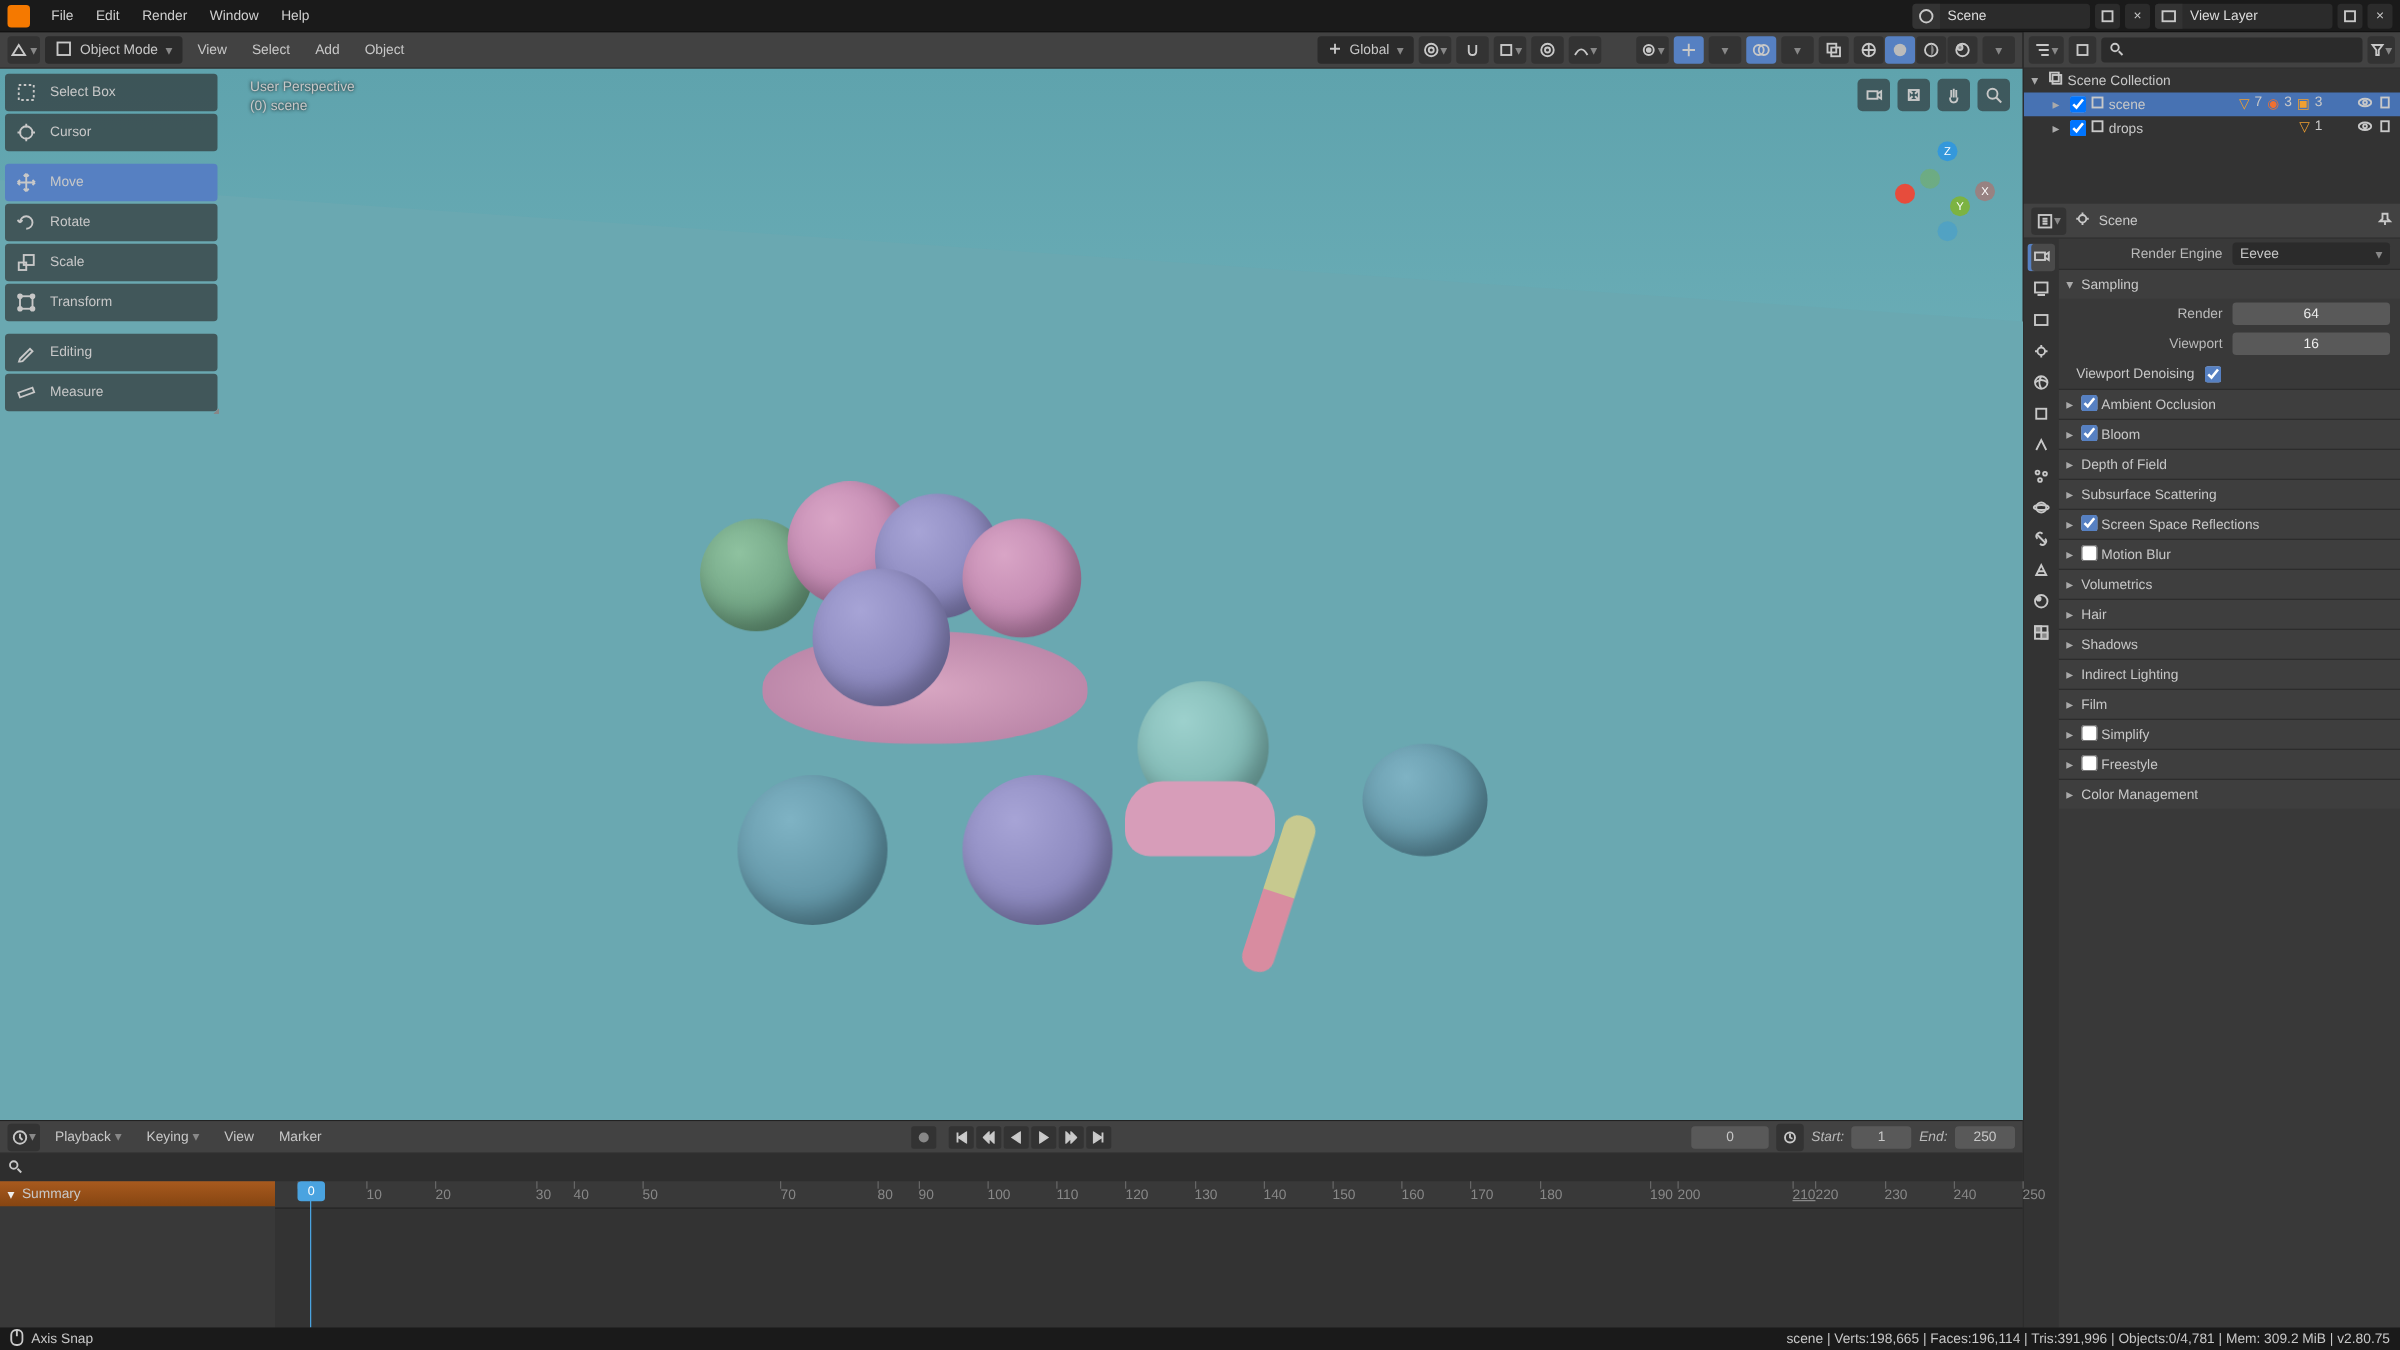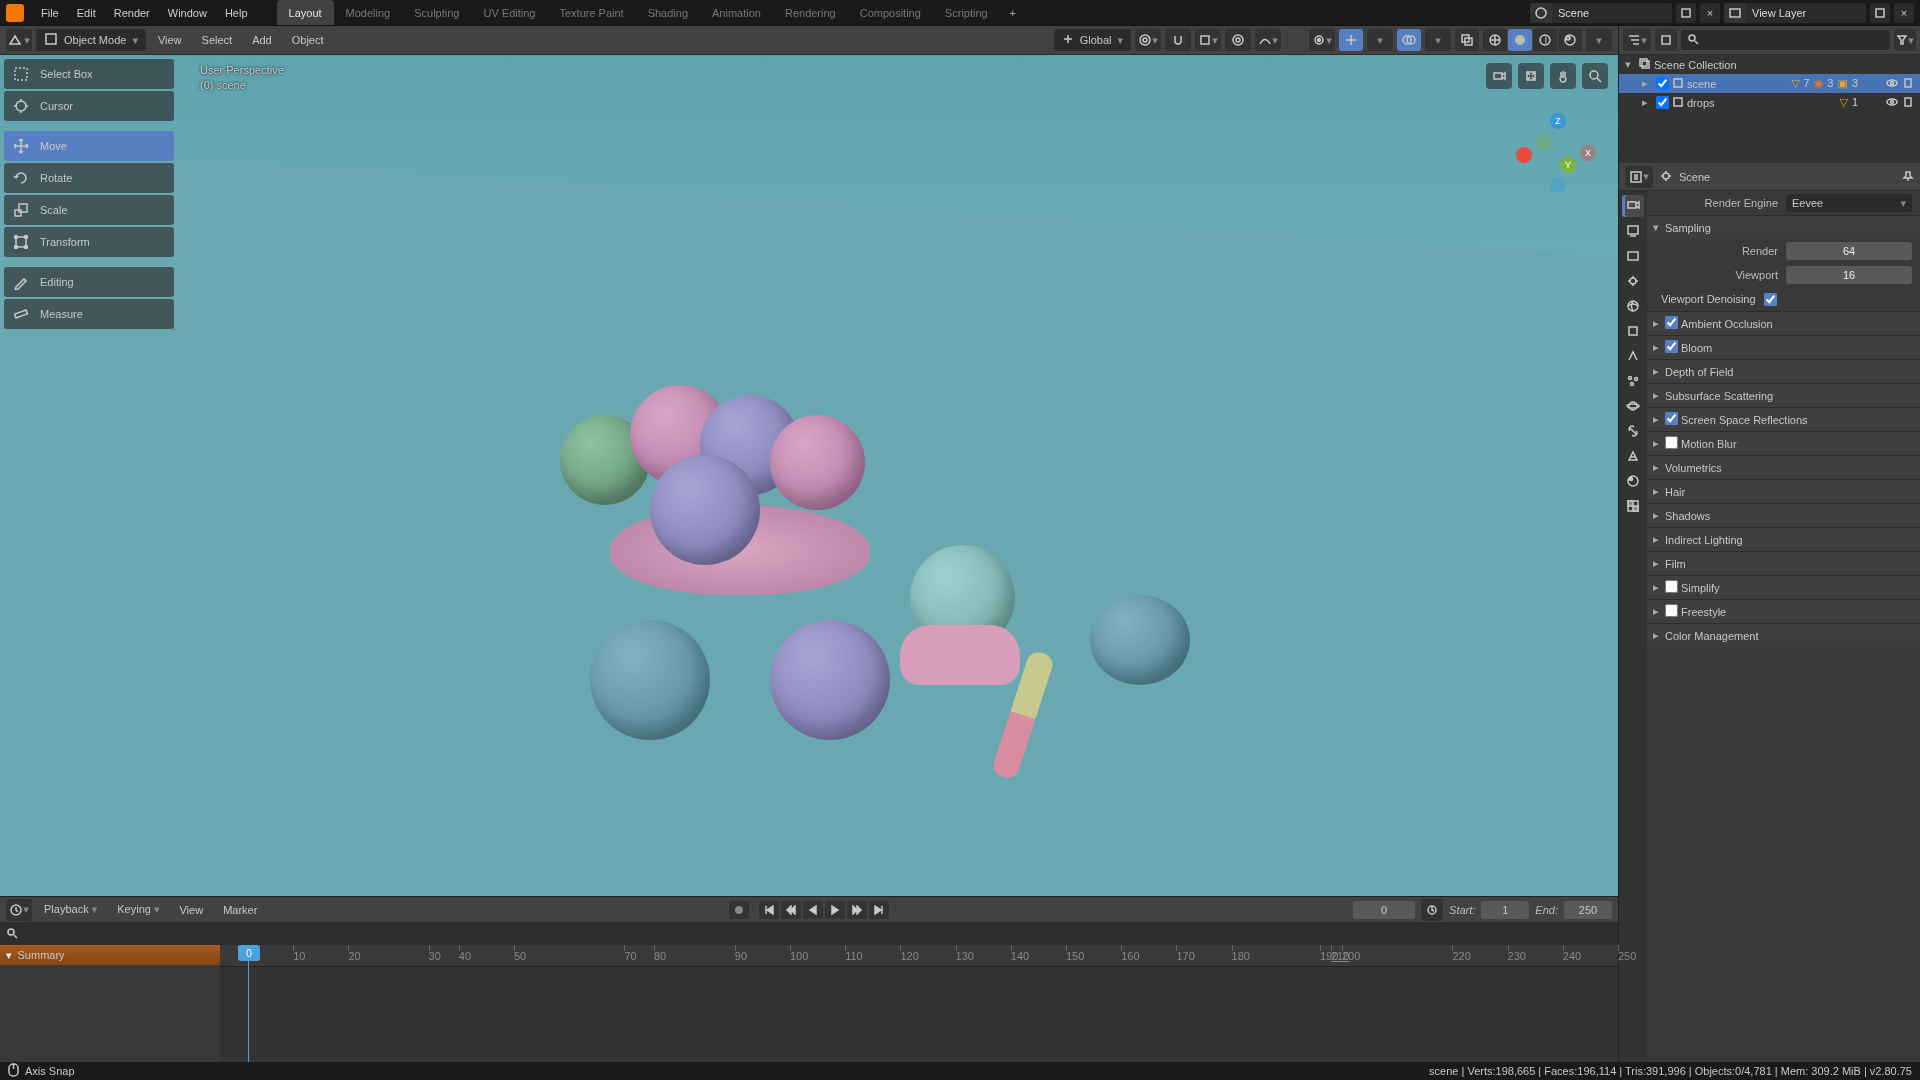--- a/index.html
+++ b/index.html
@@ -120,33 +120,20 @@
 </head>
 <body>
 
 <div class="top-menu">
   <div class="logo"></div>
   <div class="menu-item">File</div>
   <div class="menu-item">Edit</div>
   <div class="menu-item">Render</div>
   <div class="menu-item">Window</div>
   <div class="menu-item">Help</div>
-  <div class="tabs-area">
-    <div class="tab active">Layout</div>
-    <div class="tab">Modeling</div>
-    <div class="tab">Sculpting</div>
-    <div class="tab">UV Editing</div>
-    <div class="tab">Texture Paint</div>
-    <div class="tab">Shading</div>
-    <div class="tab">Animation</div>
-    <div class="tab">Rendering</div>
-    <div class="tab">Compositing</div>
-    <div class="tab">Scripting</div>
-    <div class="tab-add">+</div>
-  </div>
   <div class="top-right">
     <div class="scene-field">
       <span class="ic">
           <svg width="14" height="14">
             <circle cx="7" cy="7" r="5"></circle>
           </svg>
         </span>
       <input value="Scene" style="">
     </div>
     <div class="field-btn">
@@ -521,34 +508,34 @@
           <div style="flex:1;position:relative;background:#333">
             <div class="tl-ruler" id="tl-ruler">
                 <div class="tl-tick" style="left: 18px;">0</div>
                 <div class="tl-tick" style="left: 73.2px;">10</div>
                 <div class="tl-tick" style="left: 128.4px;">20</div>
                 <div class="tl-tick" style="left: 183.6px; margin-left: 25px;">30</div>
                 <div class="tl-tick" style="left: 238.8px;">40</div>
                 <div class="tl-tick" style="left: 294px;">50</div>
                 <div class="tl-tick" style="left: 349.2px; margin-top: 32px;">60</div>
                 <div class="tl-tick" style="left: 404.4px;">70</div>
-                <div class="tl-tick" style="left: 434px;">80</div>
+                <div class="tl-tick" style="left: 482px;">80</div>
                 <div class="tl-tick" style="left: 514.8px;">90</div>
                 <div class="tl-tick" style="left: 570px;">100</div>
                 <div class="tl-tick" style="left: 625.2px;">110</div>
                 <div class="tl-tick" style="left: 680.4px;">120</div>
                 <div class="tl-tick" style="left: 735.6px;">130</div>
                 <div class="tl-tick" style="left: 790.8px;">140</div>
                 <div class="tl-tick" style="left: 846px;">150</div>
                 <div class="tl-tick" style="left: 901.2px;">160</div>
                 <div class="tl-tick" style="left: 956.4px;">170</div>
                 <div class="tl-tick" style="left: 1011.6px;">180</div>
                 <div class="tl-tick" style="left: 1100px;">190</div>
                 <div class="tl-tick" style="left: 1122px;">200</div>
-                <div class="tl-tick" style="left: 1111px; text-decoration: underline;">210</div>
+                <div class="tl-tick" style="left: 1214px; text-decoration: underline;">210</div>
                 <div class="tl-tick" style="left: 1232.4px;">220</div>
                 <div class="tl-tick" style="left: 1287.6px;">230</div>
                 <div class="tl-tick" style="left: 1342.8px;">240</div>
                 <div class="tl-tick" style="left: 1398px;">250</div>
               </div>
             <div class="tl-tracks" style="height:calc(100% - 22px)"></div>
             <div class="tl-playhead" style="left:28px">
               <div class="cap">0</div>
             </div>
           </div>

